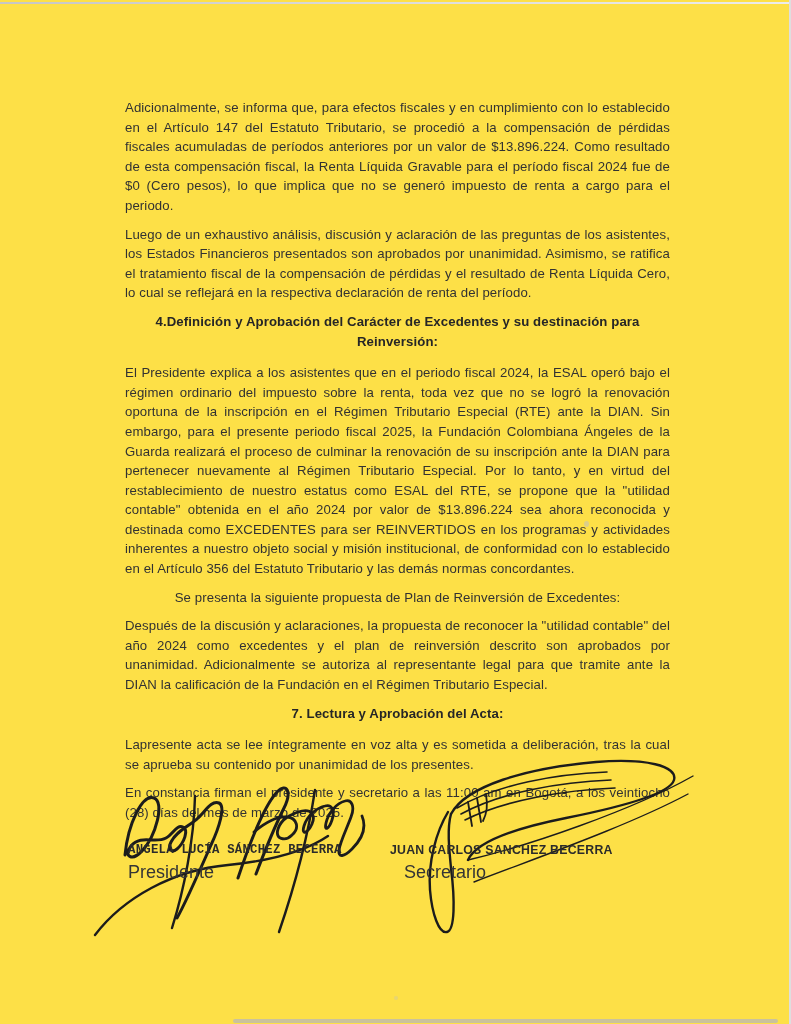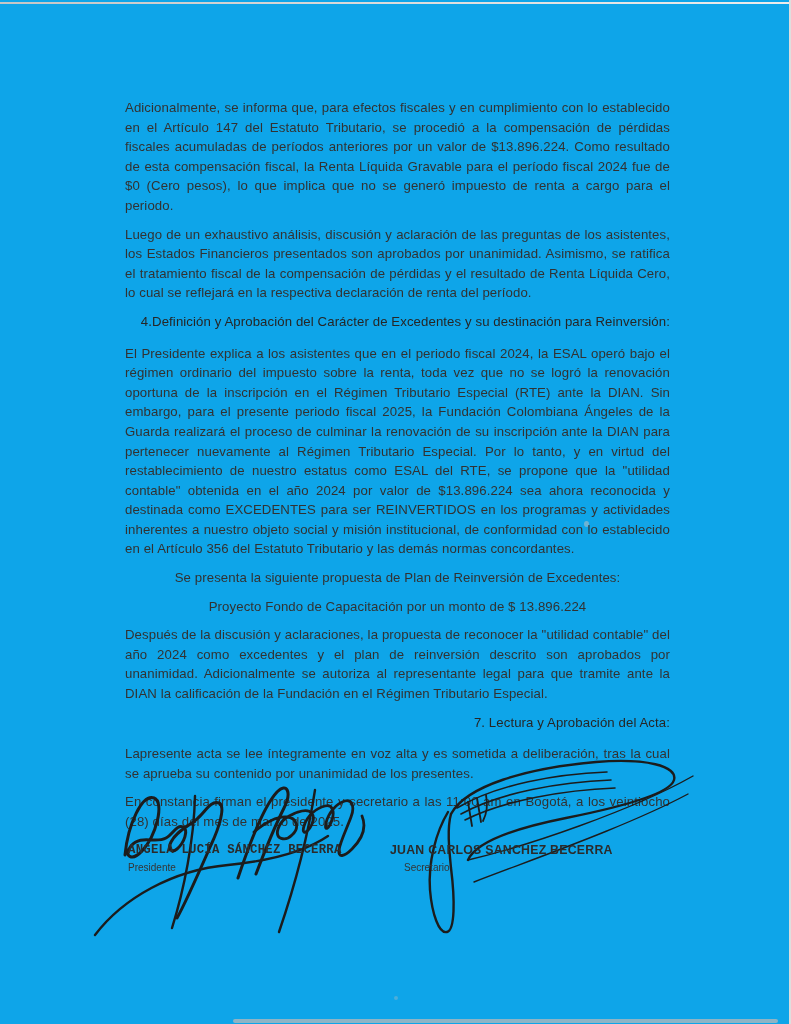--- a/index.html
+++ b/index.html
@@ -1,45 +1,45 @@
 <!DOCTYPE html>
 <html><head>
 <meta charset="utf-8">
 <style>
   html,body{margin:0;padding:0;background:#ffffff;}
   .page{
     position:relative;
     width:791px;height:1024px;
-    background:#0ea5e9;
+    background:#fde047;
     overflow:hidden;
     font-family:"Liberation Sans","DejaVu Sans",sans-serif;
     color:#323232;
   }
   
   .scan-top{position:absolute;top:2px;left:0;width:791px;height:2px;background:linear-gradient(to right,#c6c6c6,#dedede 55%,#ececec);}
   .scan-right{position:absolute;top:0;right:0;width:2px;height:1024px;background:#dedede;}
   .scan-bottom{position:absolute;bottom:1px;left:233px;width:545px;height:4px;background:#b9b9b9;opacity:.75;border-radius:2px;filter:blur(.4px);}
   .speck{position:absolute;background:#bfbfbf;opacity:.55;border-radius:50%;}
   .speck-a{left:584px;top:521px;width:5px;height:6px;}
   .speck-b{left:394px;top:996px;width:4px;height:4px;opacity:.35;}
 
   .content{
     position:absolute;left:125px;top:98px;width:545px;
     font-size:13.2px;line-height:19.6px;
     text-align:justify;
     letter-spacing:.1px;
   }
   .para{margin:0 0 9px 0;}
-  .heading{margin:4px 0 12px 0;font-weight:400;color:#262626;text-align:right;}
+  .heading{margin:4px 0 12px 0;font-weight:700;color:#262626;text-align:center;}
   .line{text-align:center;}
 
   .sig-svg{position:absolute;pointer-events:none;}
   .sig-svg path{fill:none;stroke:#1c1c1c;stroke-linecap:round;stroke-linejoin:round;}
   .sig-name{position:absolute;font-size:12.3px;font-weight:700;letter-spacing:.25px;color:#2b2b2b;white-space:nowrap;}
-  .sig-role{position:absolute;font-size:10px;color:#353535;white-space:nowrap;}
+  .sig-role{position:absolute;font-size:18px;color:#353535;white-space:nowrap;}
   .name-left{left:128px;top:843px;font-family:Liberation Mono, monospace;}
   .role-left{left:128px;top:862px;}
   .name-right{left:390px;top:843px;}
   .role-right{left:404px;top:862px;}
 </style>
 </head>
 <body>
 
 <div class="page">
 
@@ -53,21 +53,20 @@
     <p class="para">Adicionalmente, se informa que, para efectos fiscales y en cumplimiento con lo establecido en el Artículo 147 del Estatuto Tributario, se procedió a la compensación de pérdidas fiscales acumuladas de períodos anteriores por un valor de $13.896.224. Como resultado de esta compensación fiscal, la Renta Líquida Gravable para el período fiscal 2024 fue de $0 (Cero pesos), lo que implica que no se generó impuesto de renta a cargo para el periodo.</p>
 
     <p class="para">Luego de un exhaustivo análisis, discusión y aclaración de las preguntas de los asistentes, los Estados Financieros presentados son aprobados por unanimidad. Asimismo, se ratifica el tratamiento fiscal de la compensación de pérdidas y el resultado de Renta Líquida Cero, lo cual se reflejará en la respectiva declaración de renta del período.</p>
 
     <p class="para heading">4.Definición y Aprobación del Carácter de Excedentes y su destinación para Reinversión:</p>
 
     <p class="para">El Presidente explica a los asistentes que en el periodo fiscal 2024, la ESAL operó bajo el régimen ordinario del impuesto sobre la renta, toda vez que no se logró la renovación oportuna de la inscripción en el Régimen Tributario Especial (RTE) ante la DIAN. Sin embargo, para el presente periodo fiscal 2025, la Fundación Colombiana Ángeles de la Guarda realizará el proceso de culminar la renovación de su inscripción ante la DIAN para pertenecer nuevamente al Régimen Tributario Especial. Por lo tanto, y en virtud del restablecimiento de nuestro estatus como ESAL del RTE, se propone que la "utilidad contable" obtenida en el año 2024 por valor de $13.896.224 sea ahora reconocida y destinada como EXCEDENTES para ser REINVERTIDOS en los programas y actividades inherentes a nuestro objeto social y misión institucional, de conformidad con lo establecido en el Artículo 356 del Estatuto Tributario y las demás normas concordantes.</p>
 
     <p class="para line">Se presenta la siguiente propuesta de Plan de Reinversión de Excedentes:</p>
 
-    <p class="para line">Proyecto Fondo de Capacitación por un monto de $ 13.896.224</p>
 
     <p class="para">Después de la discusión y aclaraciones, la propuesta de reconocer la "utilidad contable" del año 2024 como excedentes y el plan de reinversión descrito son aprobados por unanimidad. Adicionalmente se autoriza al representante legal para que tramite ante la DIAN la calificación de la Fundación en el Régimen Tributario Especial.</p>
 
     <p class="para heading">7. Lectura y Aprobación del Acta:</p>
 
     <p class="para">Lapresente acta se lee íntegramente en voz alta y es sometida a deliberación, tras la cual se aprueba su contenido por unanimidad de los presentes.</p>
 
     <p class="para">En constancia firman el presidente y secretario a las 11:00 am en Bogotá, a los veintiocho (28) días del mes de marzo de 2025.</p>
   </div>
 

